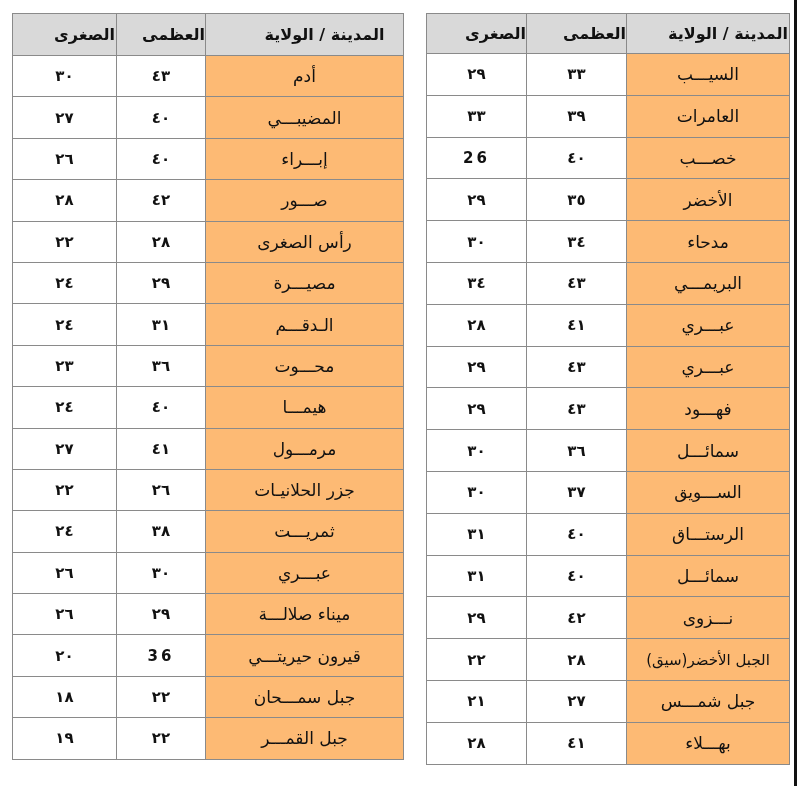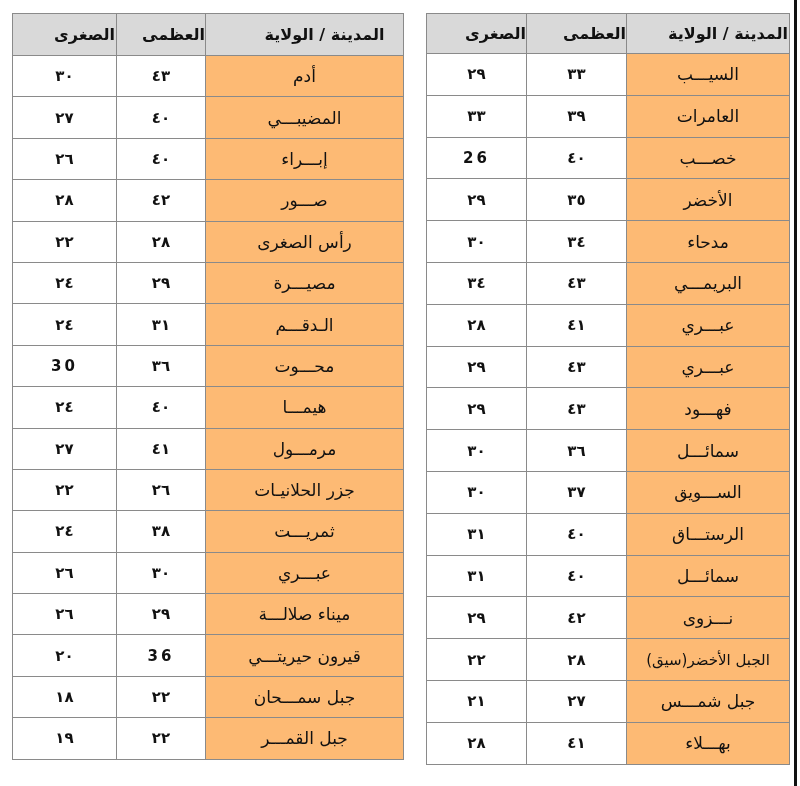--- a/index.html
+++ b/index.html
@@ -123,21 +123,21 @@
         <td class="num">٢٤</td>
       </tr>
     <tr>
         <td class="city">الـدقـــم</td>
         <td class="num">٣١</td>
         <td class="num">٢٤</td>
       </tr>
     <tr>
         <td class="city">محـــوت</td>
         <td class="num">٣٦</td>
-        <td class="num">30</td>
+        <td class="num">٢٣</td>
       </tr>
     <tr>
         <td class="city">هيمـــا</td>
         <td class="num">٤٠</td>
         <td class="num">٢٤</td>
       </tr>
     <tr>
         <td class="city">مرمـــول</td>
         <td class="num">٤١</td>
         <td class="num">٢٧</td>

